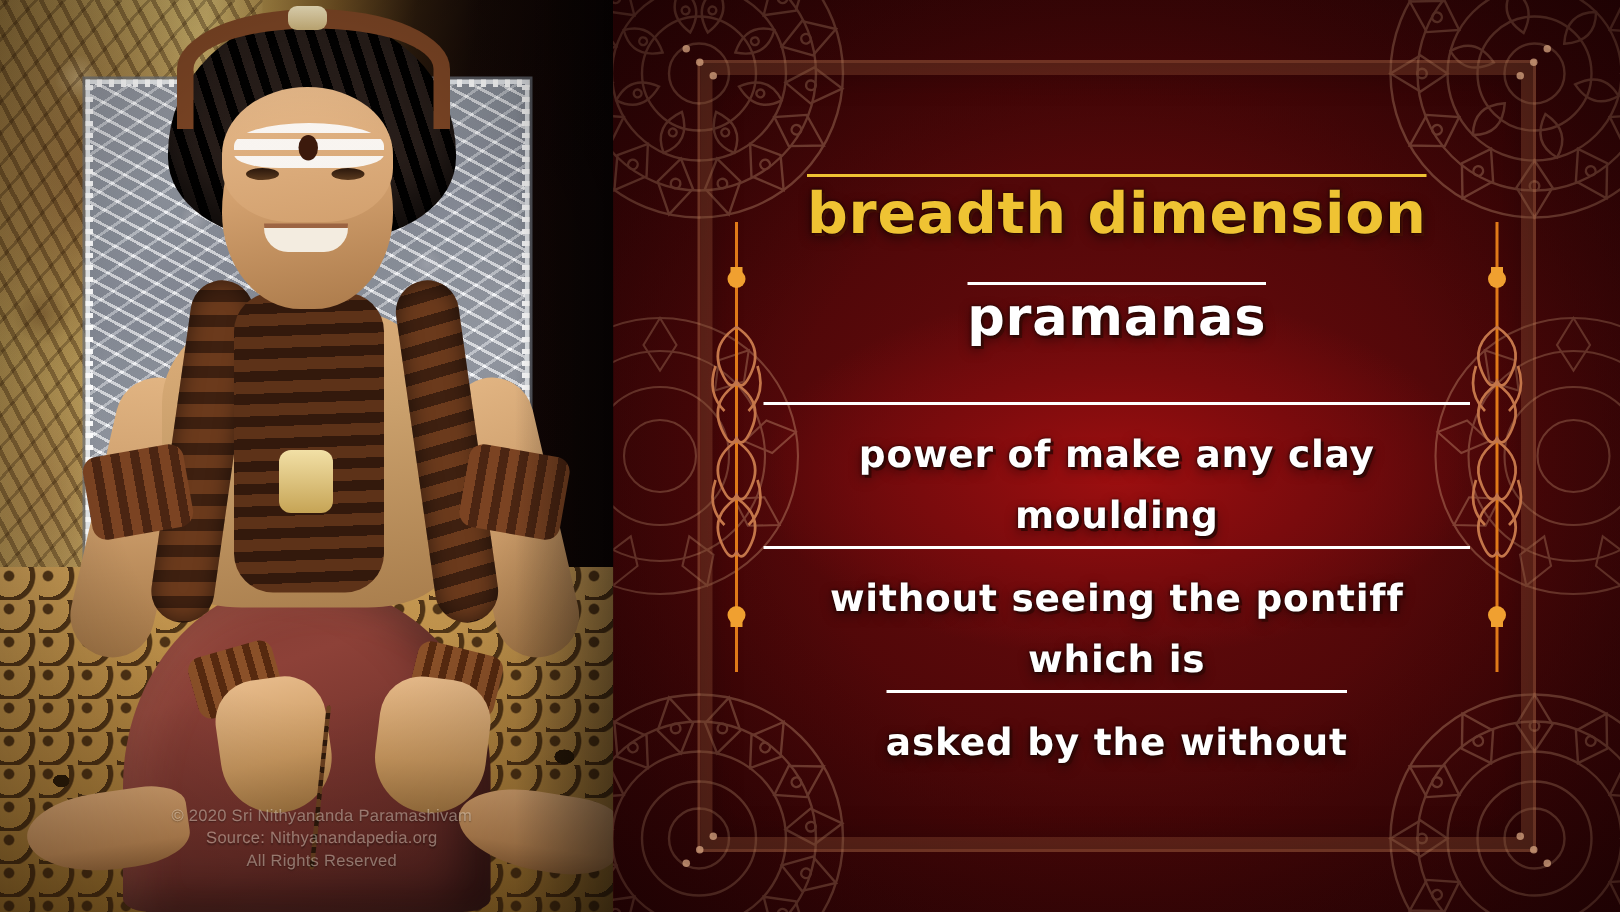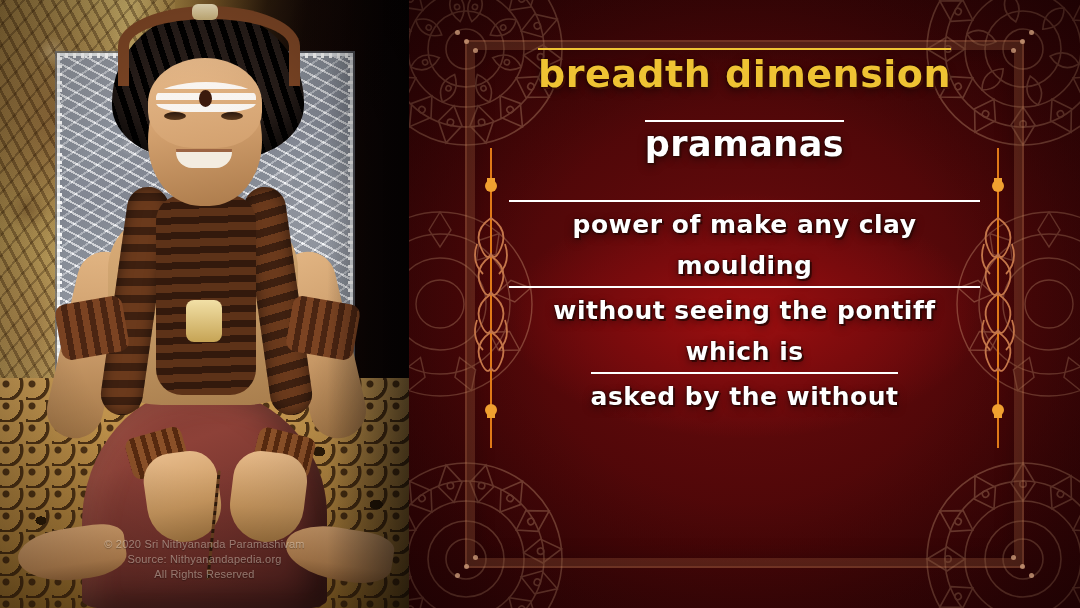--- a/index.html
+++ b/index.html
@@ -16,20 +16,21 @@
     background: #1a0505;
   }
 
   
   .photo-panel {
     position: absolute;
     left: 0; top: 0;
     width: 409px; height: 608px;
     overflow: hidden;
     background: #3a2a12;
+    padding-left: 20px;
   }
   
   .mural {
     position: absolute; inset: 0;
     background:
       radial-gradient(ellipse 140px 200px at 60px 120px, rgba(120,80,40,.85), transparent 70%),
       radial-gradient(ellipse 90px 160px at 30px 330px, rgba(150,110,60,.7), transparent 70%),
       linear-gradient(100deg, #8a6a33 0%, #b59a55 16%, #c7ae68 26%, #9c7c3e 34%, #6d4e22 42%, #2a1a0c 52%, #150a06 60%, #0c0505 72%, #050202 100%);
   }
   .mural-carve {
@@ -329,21 +330,21 @@
     align-items: center;
     text-align: center;
   }
   .deco-font {
     font-family: "DejaVu Sans", sans-serif;
     font-weight: bold;
     font-style: normal;
     letter-spacing: .5px;
   }
   .headline {
-    margin-top: 48px;
+    margin-top: 116px;
     font-size: 38px;
     line-height: 44px;
     color: #efc333;
     text-shadow:
       0 0 2px rgba(0,0,0,.9),
       2px 2px 0 rgba(70,15,5,.9),
       0 3px 8px rgba(0,0,0,.55);
     border-top: 2px solid #efc333;
     padding-top: 2px;
   }
@@ -362,21 +363,21 @@
   .body-lines {
     margin-top: 36px;
     font-size: 25px;
     line-height: 41px;
     color: #ffffff;
     text-shadow:
       0 0 2px rgba(0,0,0,.9),
       2px 2px 0 rgba(55,8,5,.92),
       0 3px 8px rgba(0,0,0,.5);
   }
-  .body-lines div { border-top: 2px solid #ffffff; display:inline-block; padding-top:2px; }
+  .body-lines div { border-top: 2px solid #ffffff; display:inline-block; padding-top:12px; }
   .credit {
     position: absolute;
     left: 0; right: 0; bottom: 86px;
     color: #ffffff;
     text-shadow:
       0 0 2px rgba(0,0,0,.9),
       2px 2px 0 rgba(55,8,5,.9),
       0 2px 6px rgba(0,0,0,.5);
   }
   .credit .c1 { font-size: 15px; line-height: 24px; }

